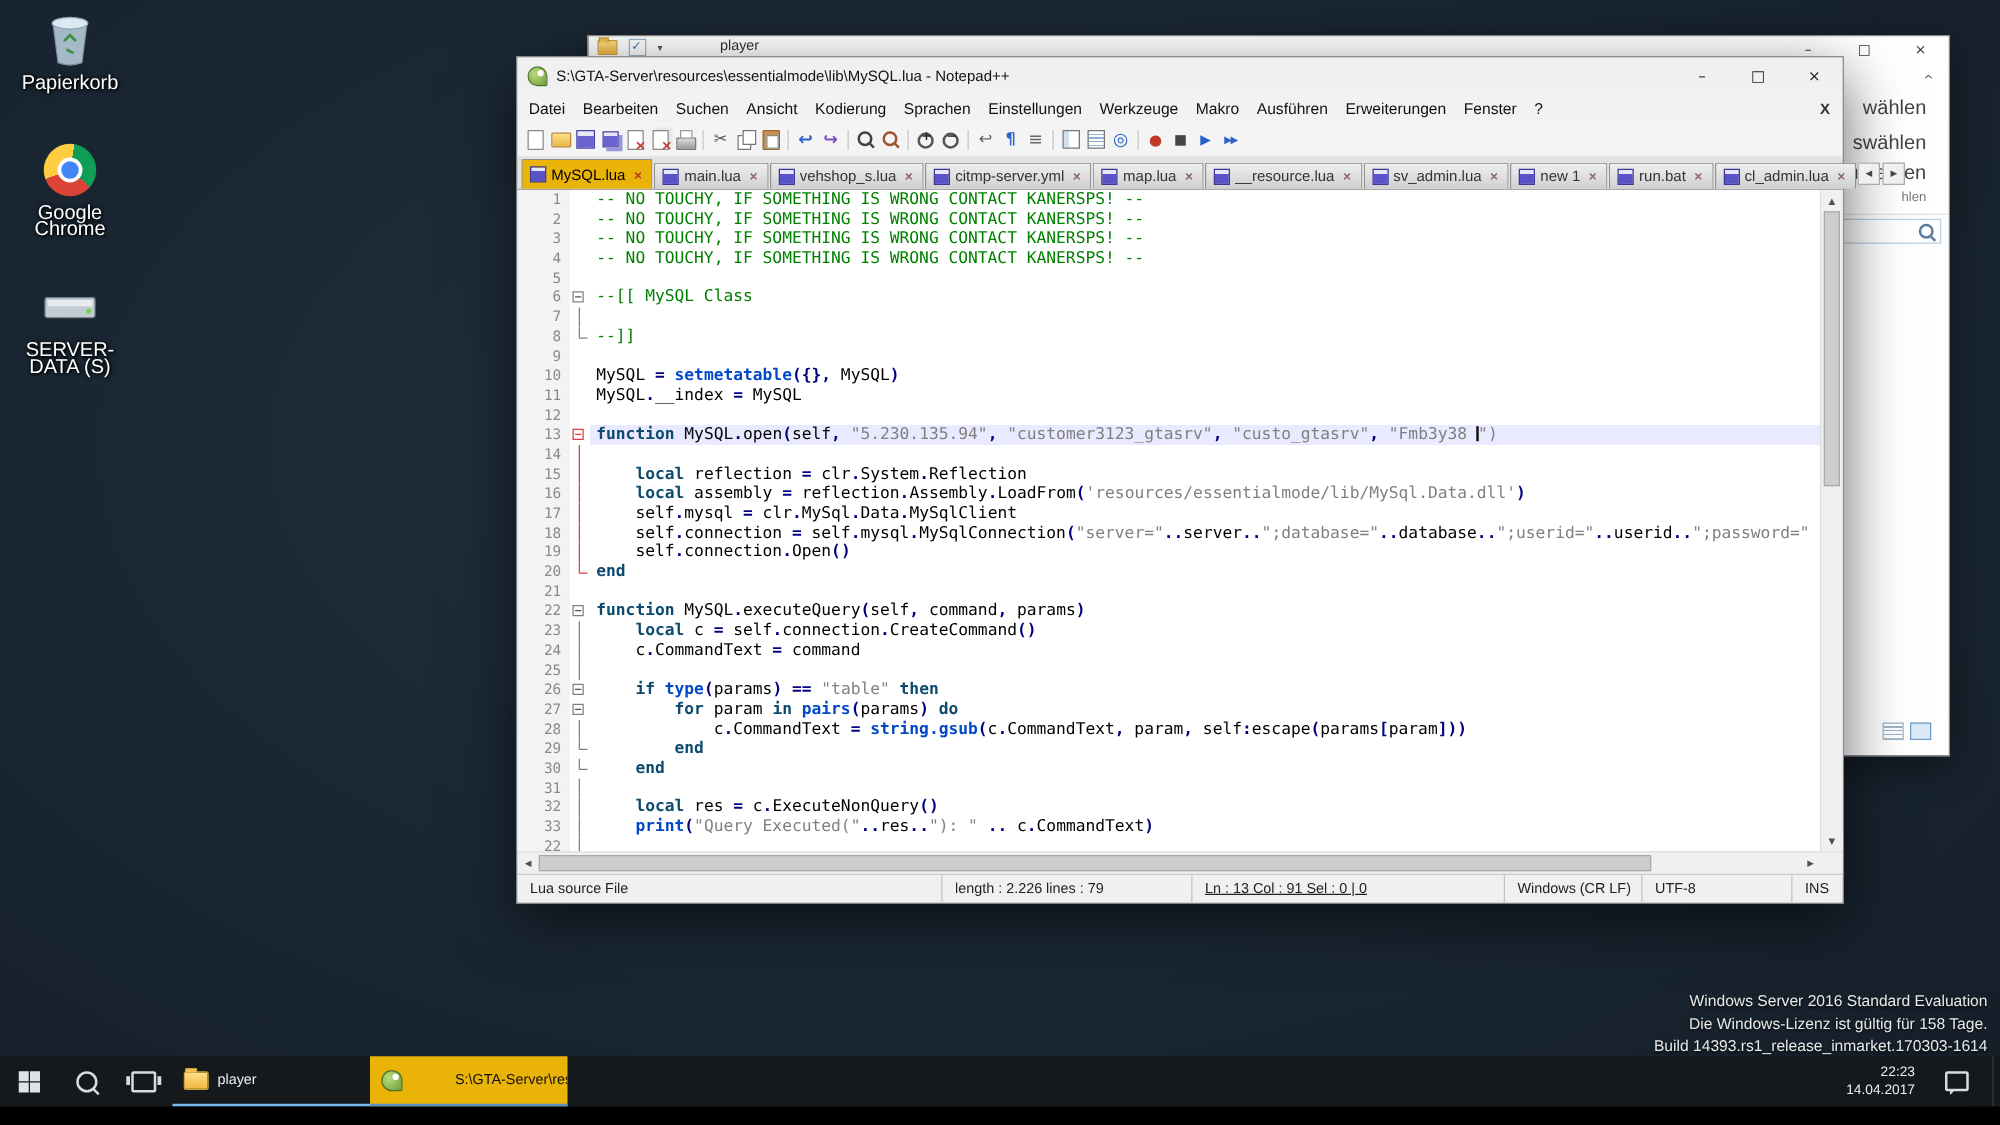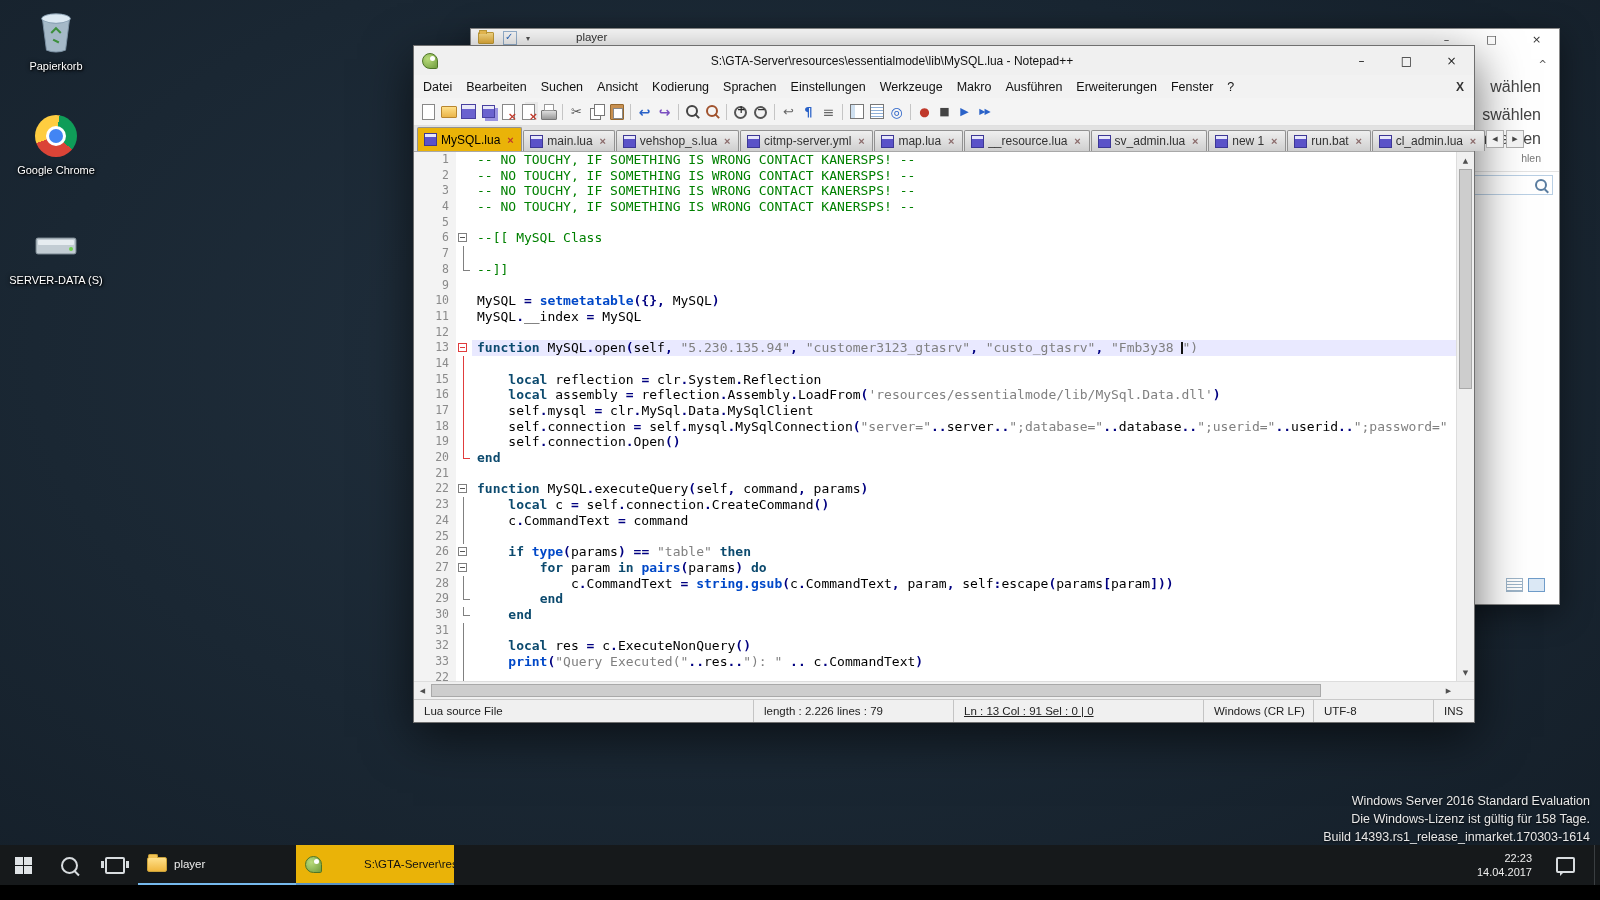--- a/index.html
+++ b/index.html
@@ -2,21 +2,21 @@
 <html><head>
 <meta charset="utf-8">
 <style>
   html,body{margin:0;padding:0;background:#000;width:1600px;height:900px;overflow:hidden;
     font-family:"Liberation Sans",sans-serif;-webkit-font-smoothing:antialiased;}
   .stage{position:relative;width:1600px;height:900px;}
   
   .desktop{position:absolute;left:0;top:0;width:1600px;height:885px;
     background:radial-gradient(ellipse at 45% 40%, #22313f 0%, #1a2733 55%, #141e28 100%);}
   .deskicon{position:absolute;width:96px;text-align:center;cursor:default;}
-  .deskicon .lbl{margin-top:4px;font-size:11px;color:#fff;text-shadow:1px 1px 2px #000,0 0 4px #000;line-height:13px;}
+  .deskicon .lbl{margin-top:4px;font-size:16px;color:#fff;text-shadow:1px 1px 2px #000,0 0 4px #000;line-height:13px;}
   .icowrap{width:48px;height:48px;margin:0 auto;display:flex;align-items:center;justify-content:center;}
   .chromeico{width:42px;height:42px;border-radius:50%;position:relative;
     background:conic-gradient(from 130deg,#db4437 0 120deg,#ffcd40 0 240deg,#0f9d58 0 360deg);}
   .chromeico::before{content:'';position:absolute;inset:11px;background:#fff;border-radius:50%;}
   .chromeico::after{content:'';position:absolute;inset:14px;background:#4285f4;border-radius:50%;}
   .watermark{position:absolute;right:10px;top:792px;text-align:right;color:#e8e8e8;
     font-size:12.5px;line-height:18px;text-shadow:0 1px 2px rgba(0,0,0,.8);}
   
   .explorer{position:absolute;left:470px;top:28px;width:1090px;height:577px;background:#fff;
     border:1px solid #8a8a8a;box-shadow:0 8px 30px rgba(0,0,0,.45);z-index:5;box-sizing:border-box;}
@@ -42,21 +42,21 @@
   .vico1{right:36px;background:repeating-linear-gradient(#fff 0 2px,#9db4c8 2px 3px);}
   .vico2{right:14px;background:#dce9f6;border-color:#6f9cc9;}
   
   .npp{position:absolute;left:413px;top:45px;width:1062px;height:678px;background:#f2f2f2;
     border:1px solid #6f6f6f;box-shadow:0 14px 46px rgba(0,0,0,.6);z-index:10;
     display:flex;flex-direction:column;box-sizing:border-box;}
   .npp-title{height:29px;display:flex;align-items:center;padding-left:8px;background:#f0f0f0;flex:0 0 auto;}
   .nppico{width:16px;height:16px;border-radius:50% 50% 10% 50%;position:relative;flex:0 0 auto;
     background:radial-gradient(circle at 35% 35%,#b9db7a,#6f9c3e);border:1px solid #4e7527;box-sizing:border-box;}
   .nppico::after{content:'';position:absolute;width:5px;height:5px;background:#fff;border-radius:50%;right:2px;top:2px;}
-  .npp-title .ttl{margin-left:7px;font-size:12px;color:#111;white-space:nowrap;overflow:hidden;flex:1;text-align:center;}
+  .npp-title .ttl{margin-left:7px;font-size:12px;color:#111;white-space:nowrap;overflow:hidden;flex:1;}
   .cap{width:45px;height:29px;display:flex;align-items:center;justify-content:center;font-size:12px;
     color:#222;font-family:"DejaVu Sans",sans-serif;cursor:default;}
   .npp-menu{height:23px;display:flex;align-items:center;padding-left:2px;background:#f2f2f2;
     font-size:12.5px;color:#111;flex:0 0 auto;}
   .mi{padding:3px 7px;cursor:default;}
   .menu-x{margin-left:auto;padding-right:10px;font-weight:bold;font-size:12px;color:#333;}
   .npp-toolbar{height:27px;display:flex;align-items:center;gap:1px;padding-left:5px;background:#f4f4f4;
     border-bottom:1px solid #e0e0e0;flex:0 0 auto;}
   .tsep{width:1px;height:16px;background:#c5c5c5;margin:0 3px;}
   .tbi{width:19px;height:19px;position:relative;display:flex;align-items:center;justify-content:center;

